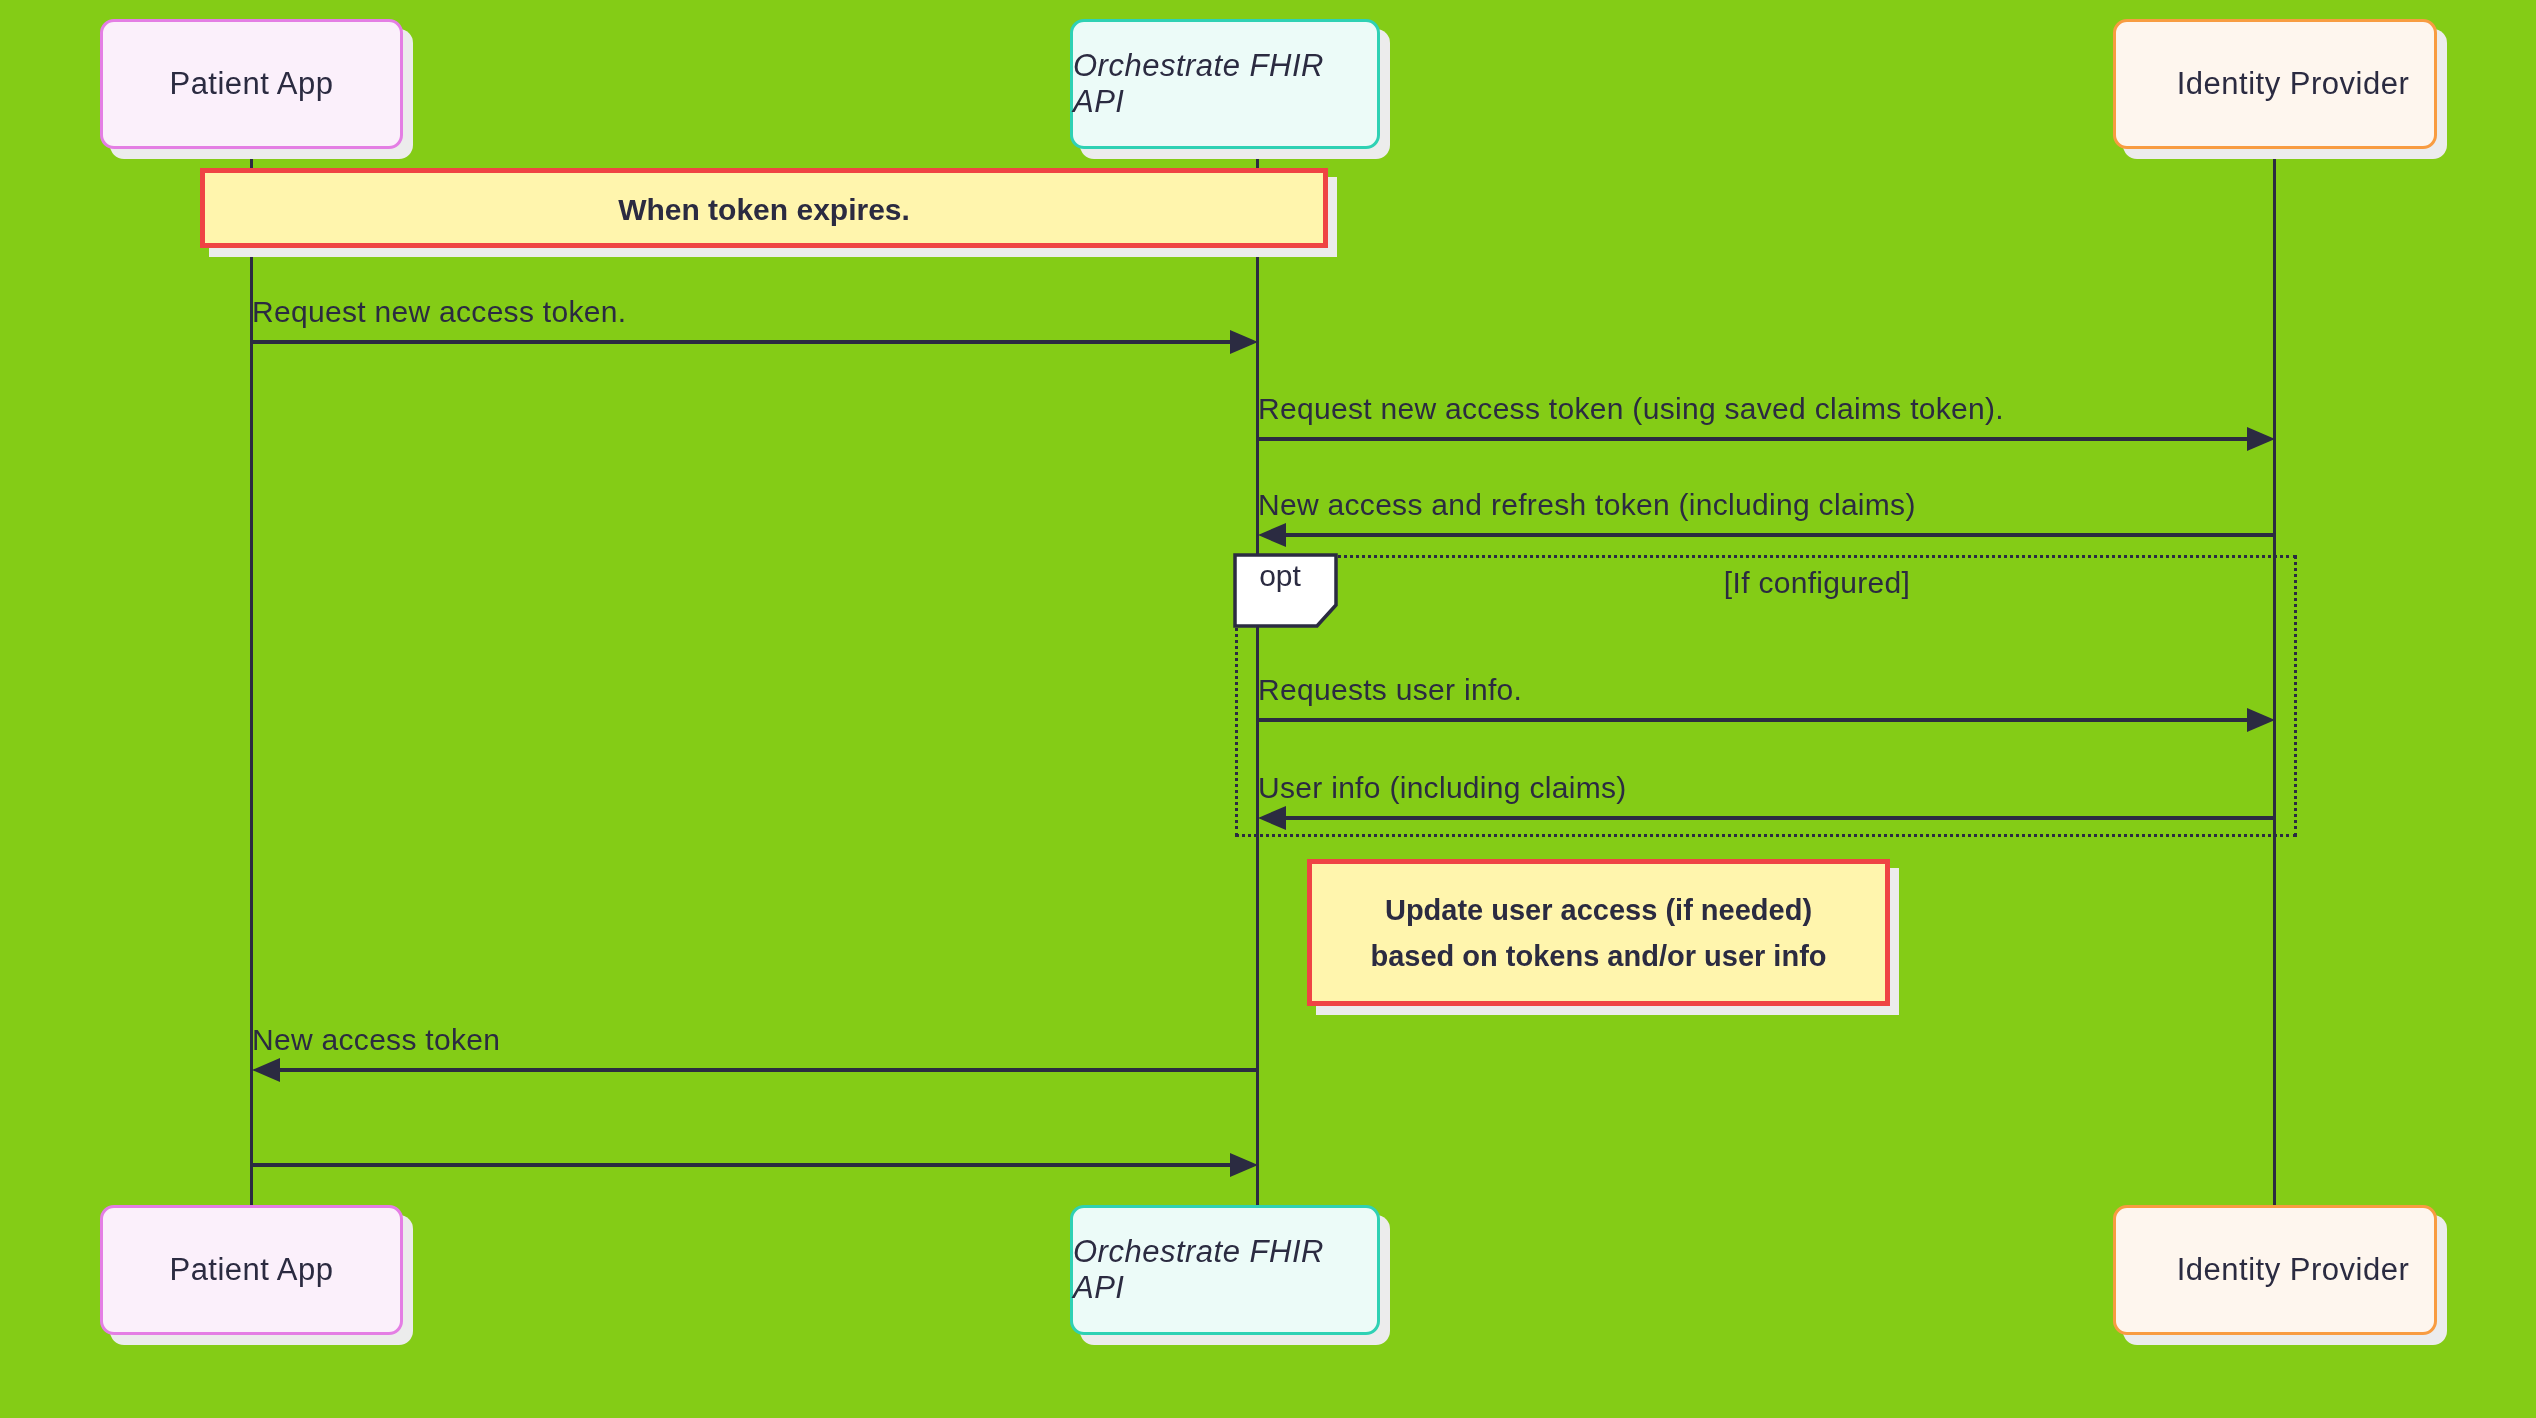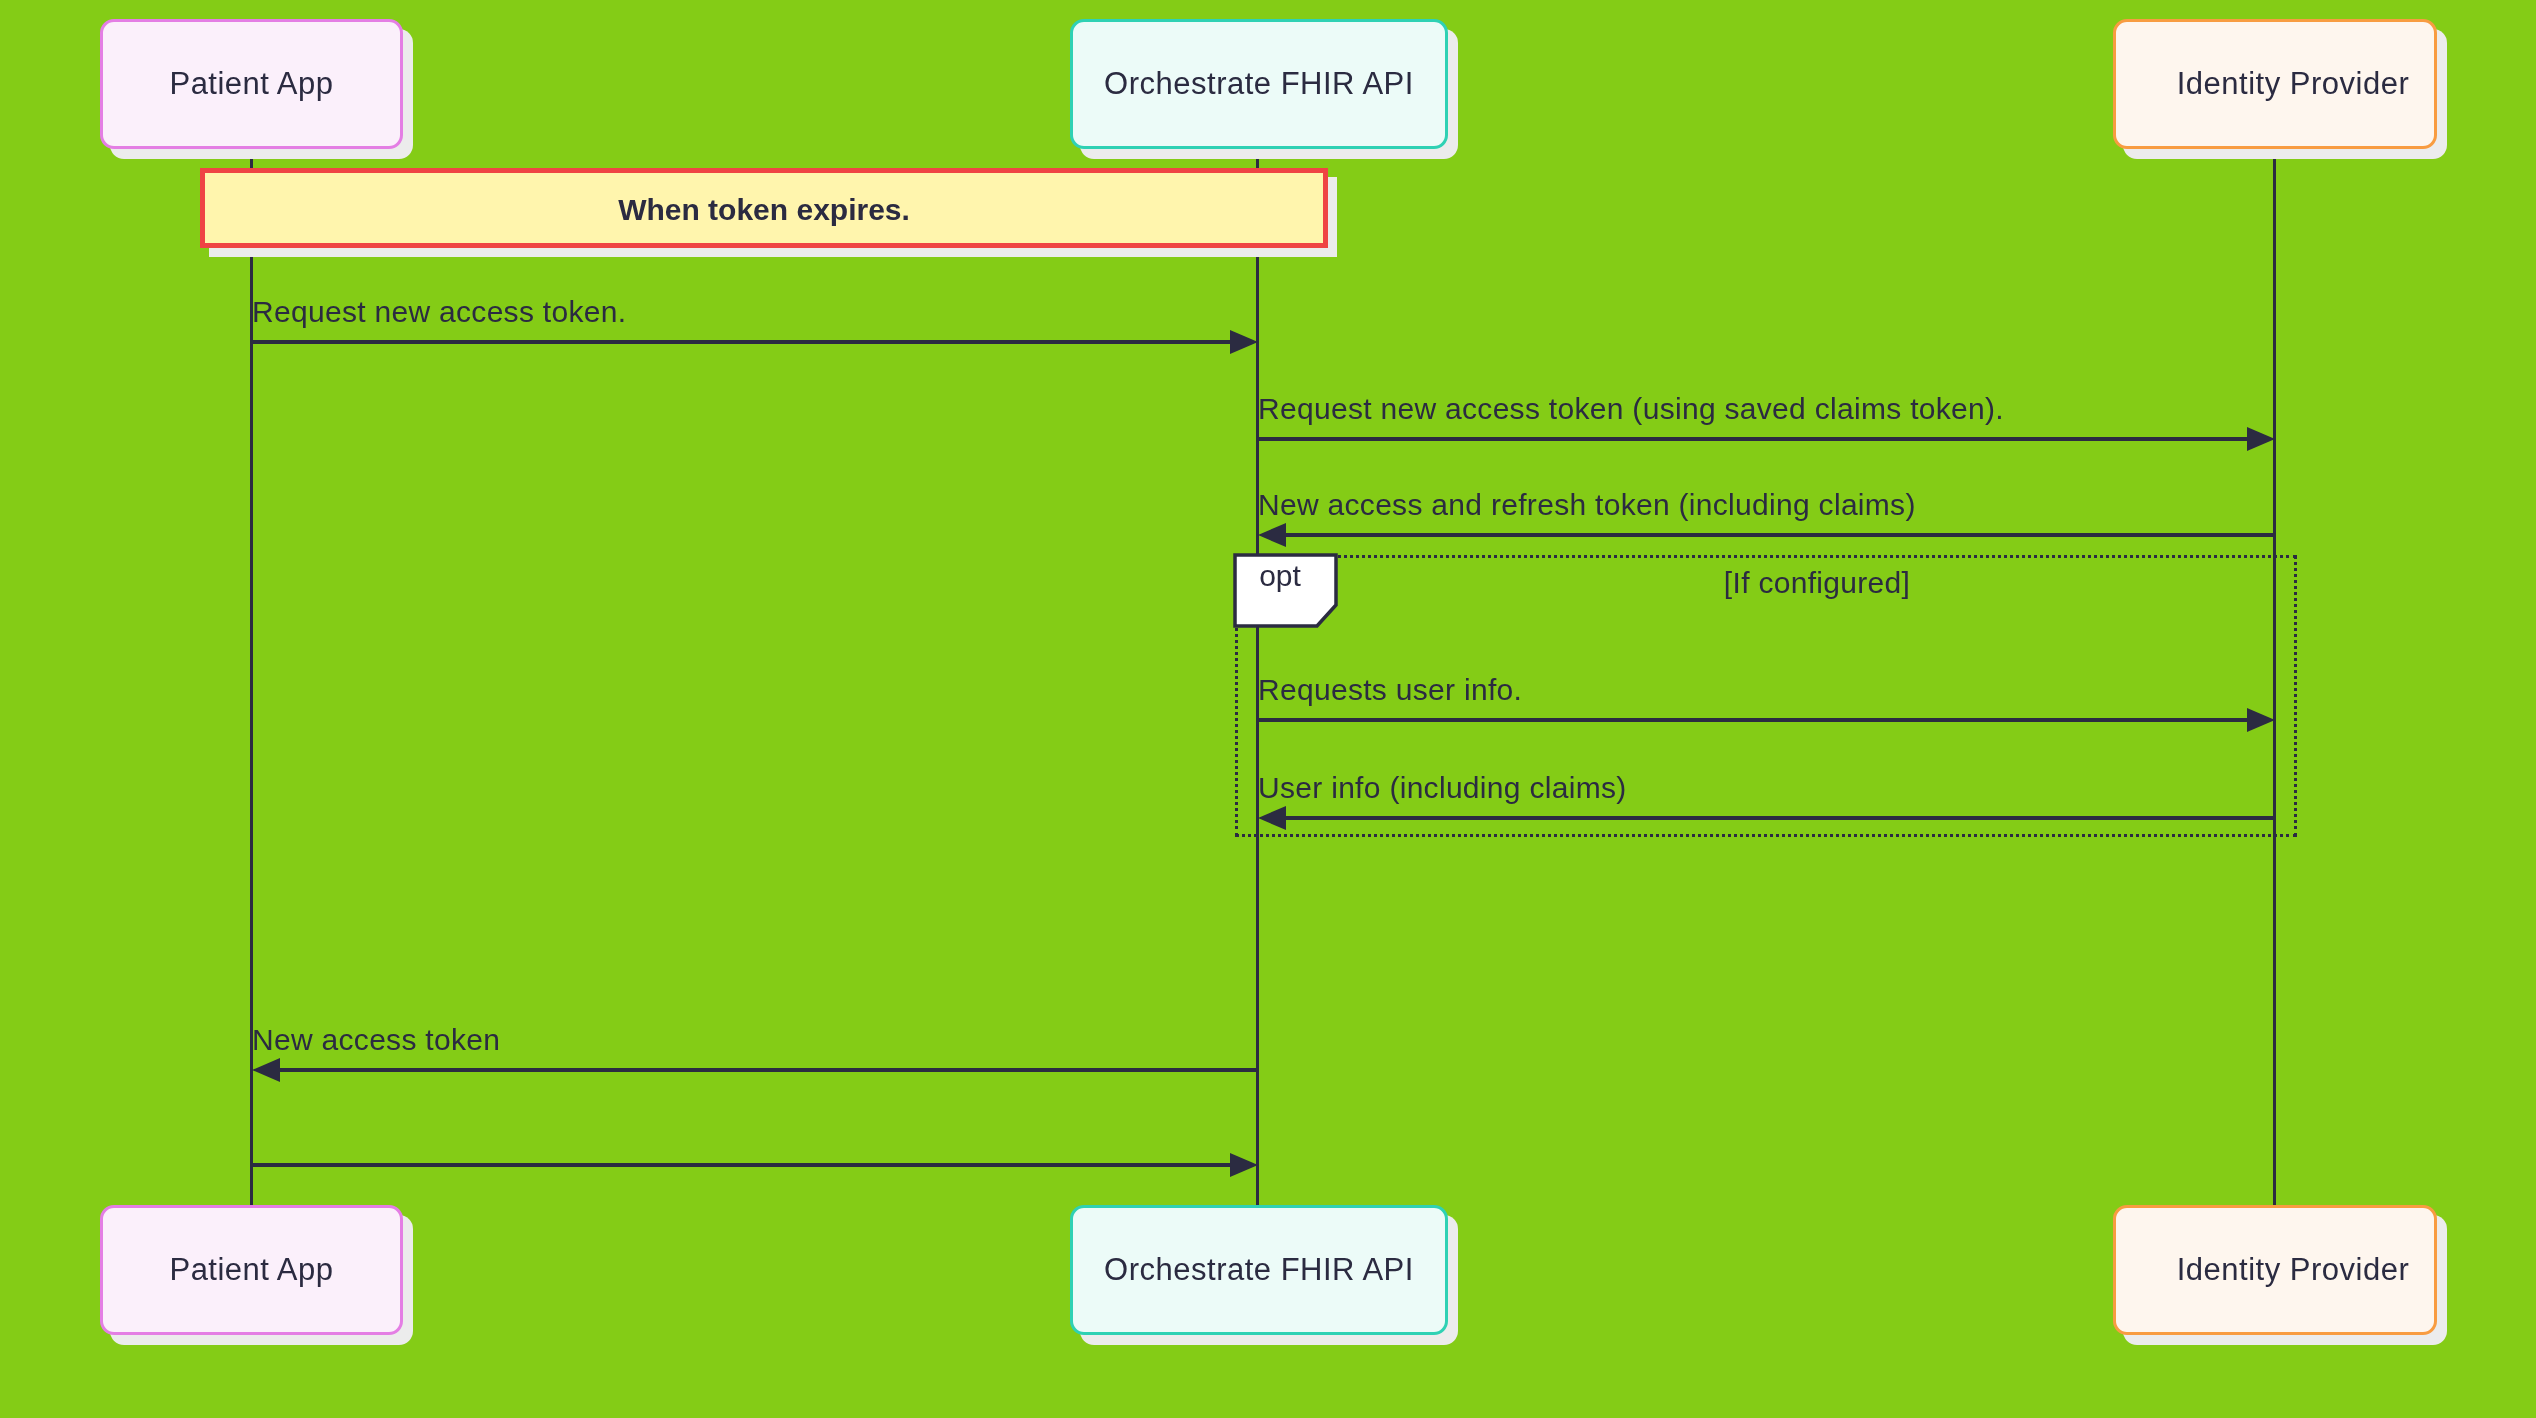--- a/index.html
+++ b/index.html
@@ -20,21 +20,21 @@
     border:3px solid;border-radius:14px;
     display:flex;align-items:center;justify-content:center;
     font-size:31px;font-weight:500;letter-spacing:0.5px;
     box-shadow:10px 10px 0 #ececec;
     background:#fff;
   }
   .actor.patient{background:#fbf0fb;border-color:#e47ee4;}
   .actor.orchestrate{background:#ecfbf8;border-color:#2fd1b4;}
   .actor.identity{background:#fef6ee;border-color:#f89c41;}
   .pos-patient{left:100px;width:303px;}
-  .pos-orchestrate{left:1070px;width:378px;}
+  .pos-orchestrate{left:1070px;width:310px;font-style:italic;}
   .pos-identity{left:2113px;width:324px;padding-left:36px;}
   .row-top{top:19px;}
   .row-bottom{top:1205px;}
 
   .note{
     position:absolute;box-sizing:border-box;
     background:#fff5ad;border:5px solid #ef4444;
     font-weight:bold;text-align:center;
     box-shadow:9px 9px 0 #ececec;
   }
@@ -112,20 +112,22 @@
   <div class="opt-guard">[If configured]</div>
 
   <div class="msg-label" style="left:1258px;top:673px;width:1017px;">Requests user info.</div>
   <div class="msg-line" style="left:1258px;top:718px;width:989px;"></div>
   <div class="head head-right" style="left:2247px;top:708px;"></div>
 
   <div class="msg-label" style="left:1258px;top:771px;width:1017px;">User info (including claims)</div>
   <div class="head head-left" style="left:1258px;top:806px;"></div>
   <div class="msg-line" style="left:1286px;top:816px;width:989px;"></div>
 
+  <div class="note note-2">Update user access (if needed)
+based on tokens and/or user info</div>
 
   <div class="msg-label" style="left:252px;top:1023px;width:1006px;">New access token</div>
   <div class="head head-left" style="left:252px;top:1058px;"></div>
   <div class="msg-line" style="left:280px;top:1068px;width:978px;"></div>
 
   <div class="msg-line" style="left:252px;top:1163px;width:982px;"></div>
   <div class="head head-right" style="left:1230px;top:1153px;"></div>
 
   <div class="actor patient pos-patient row-bottom">
     <span>Patient App</span>

